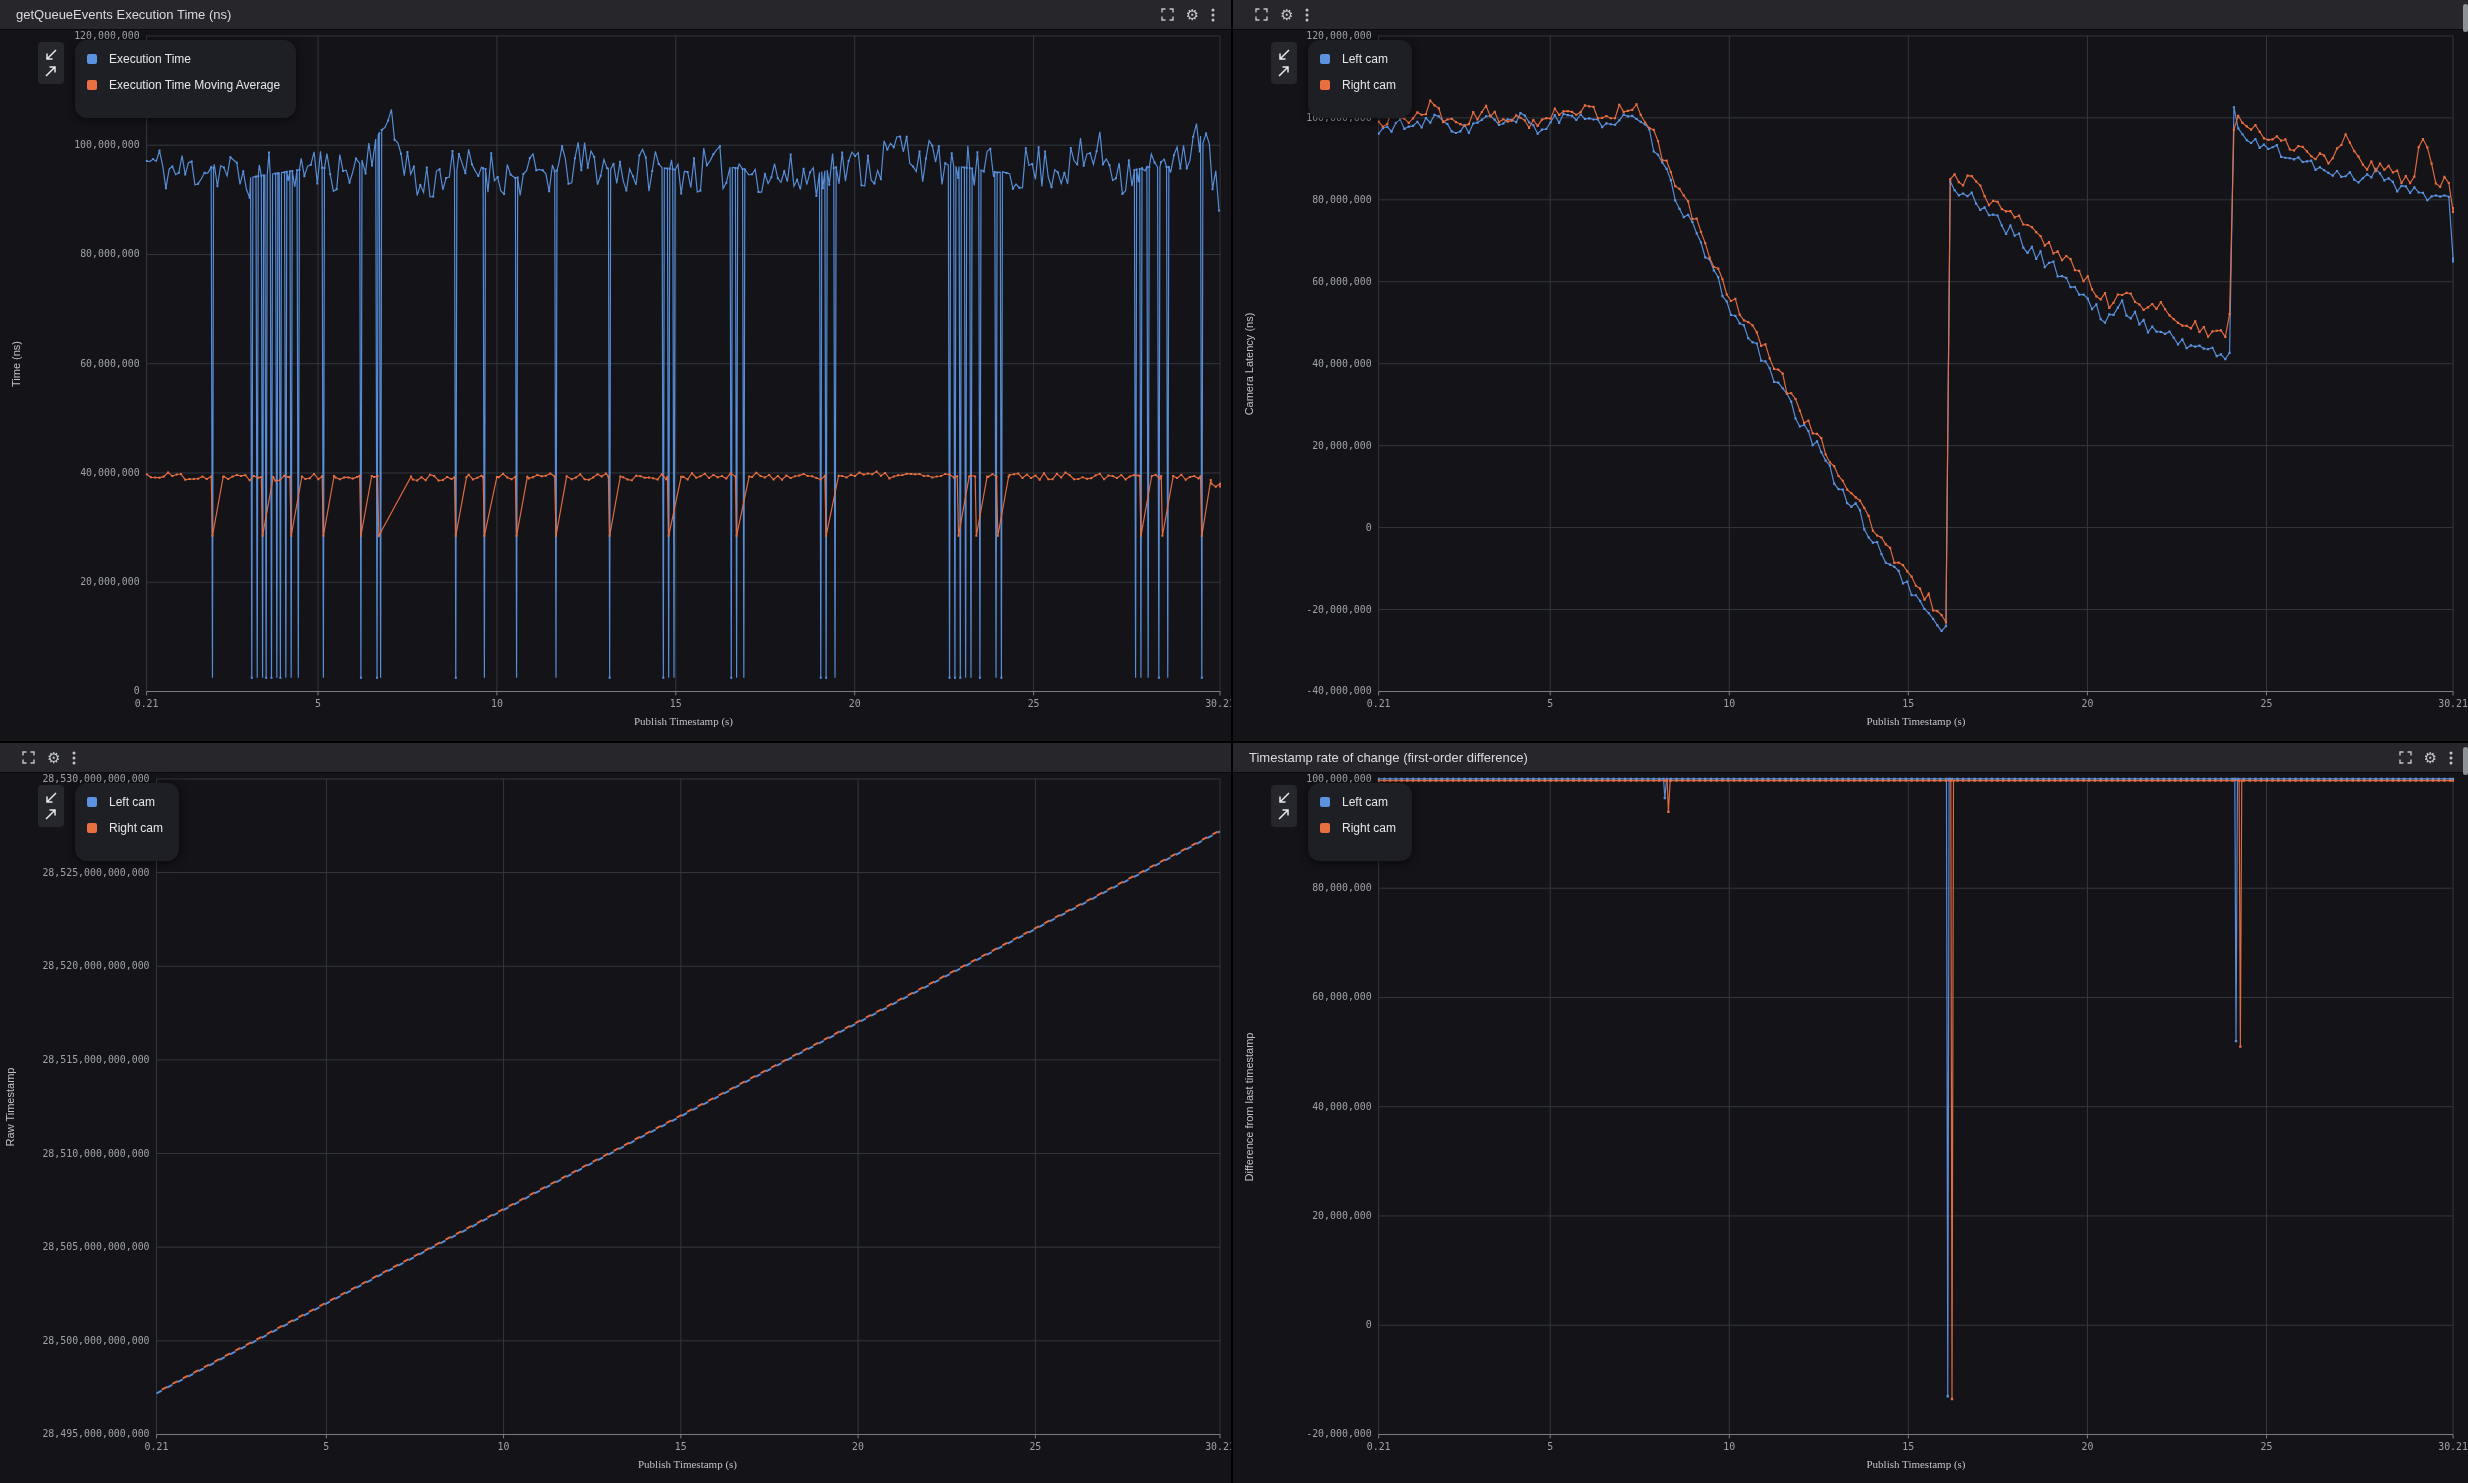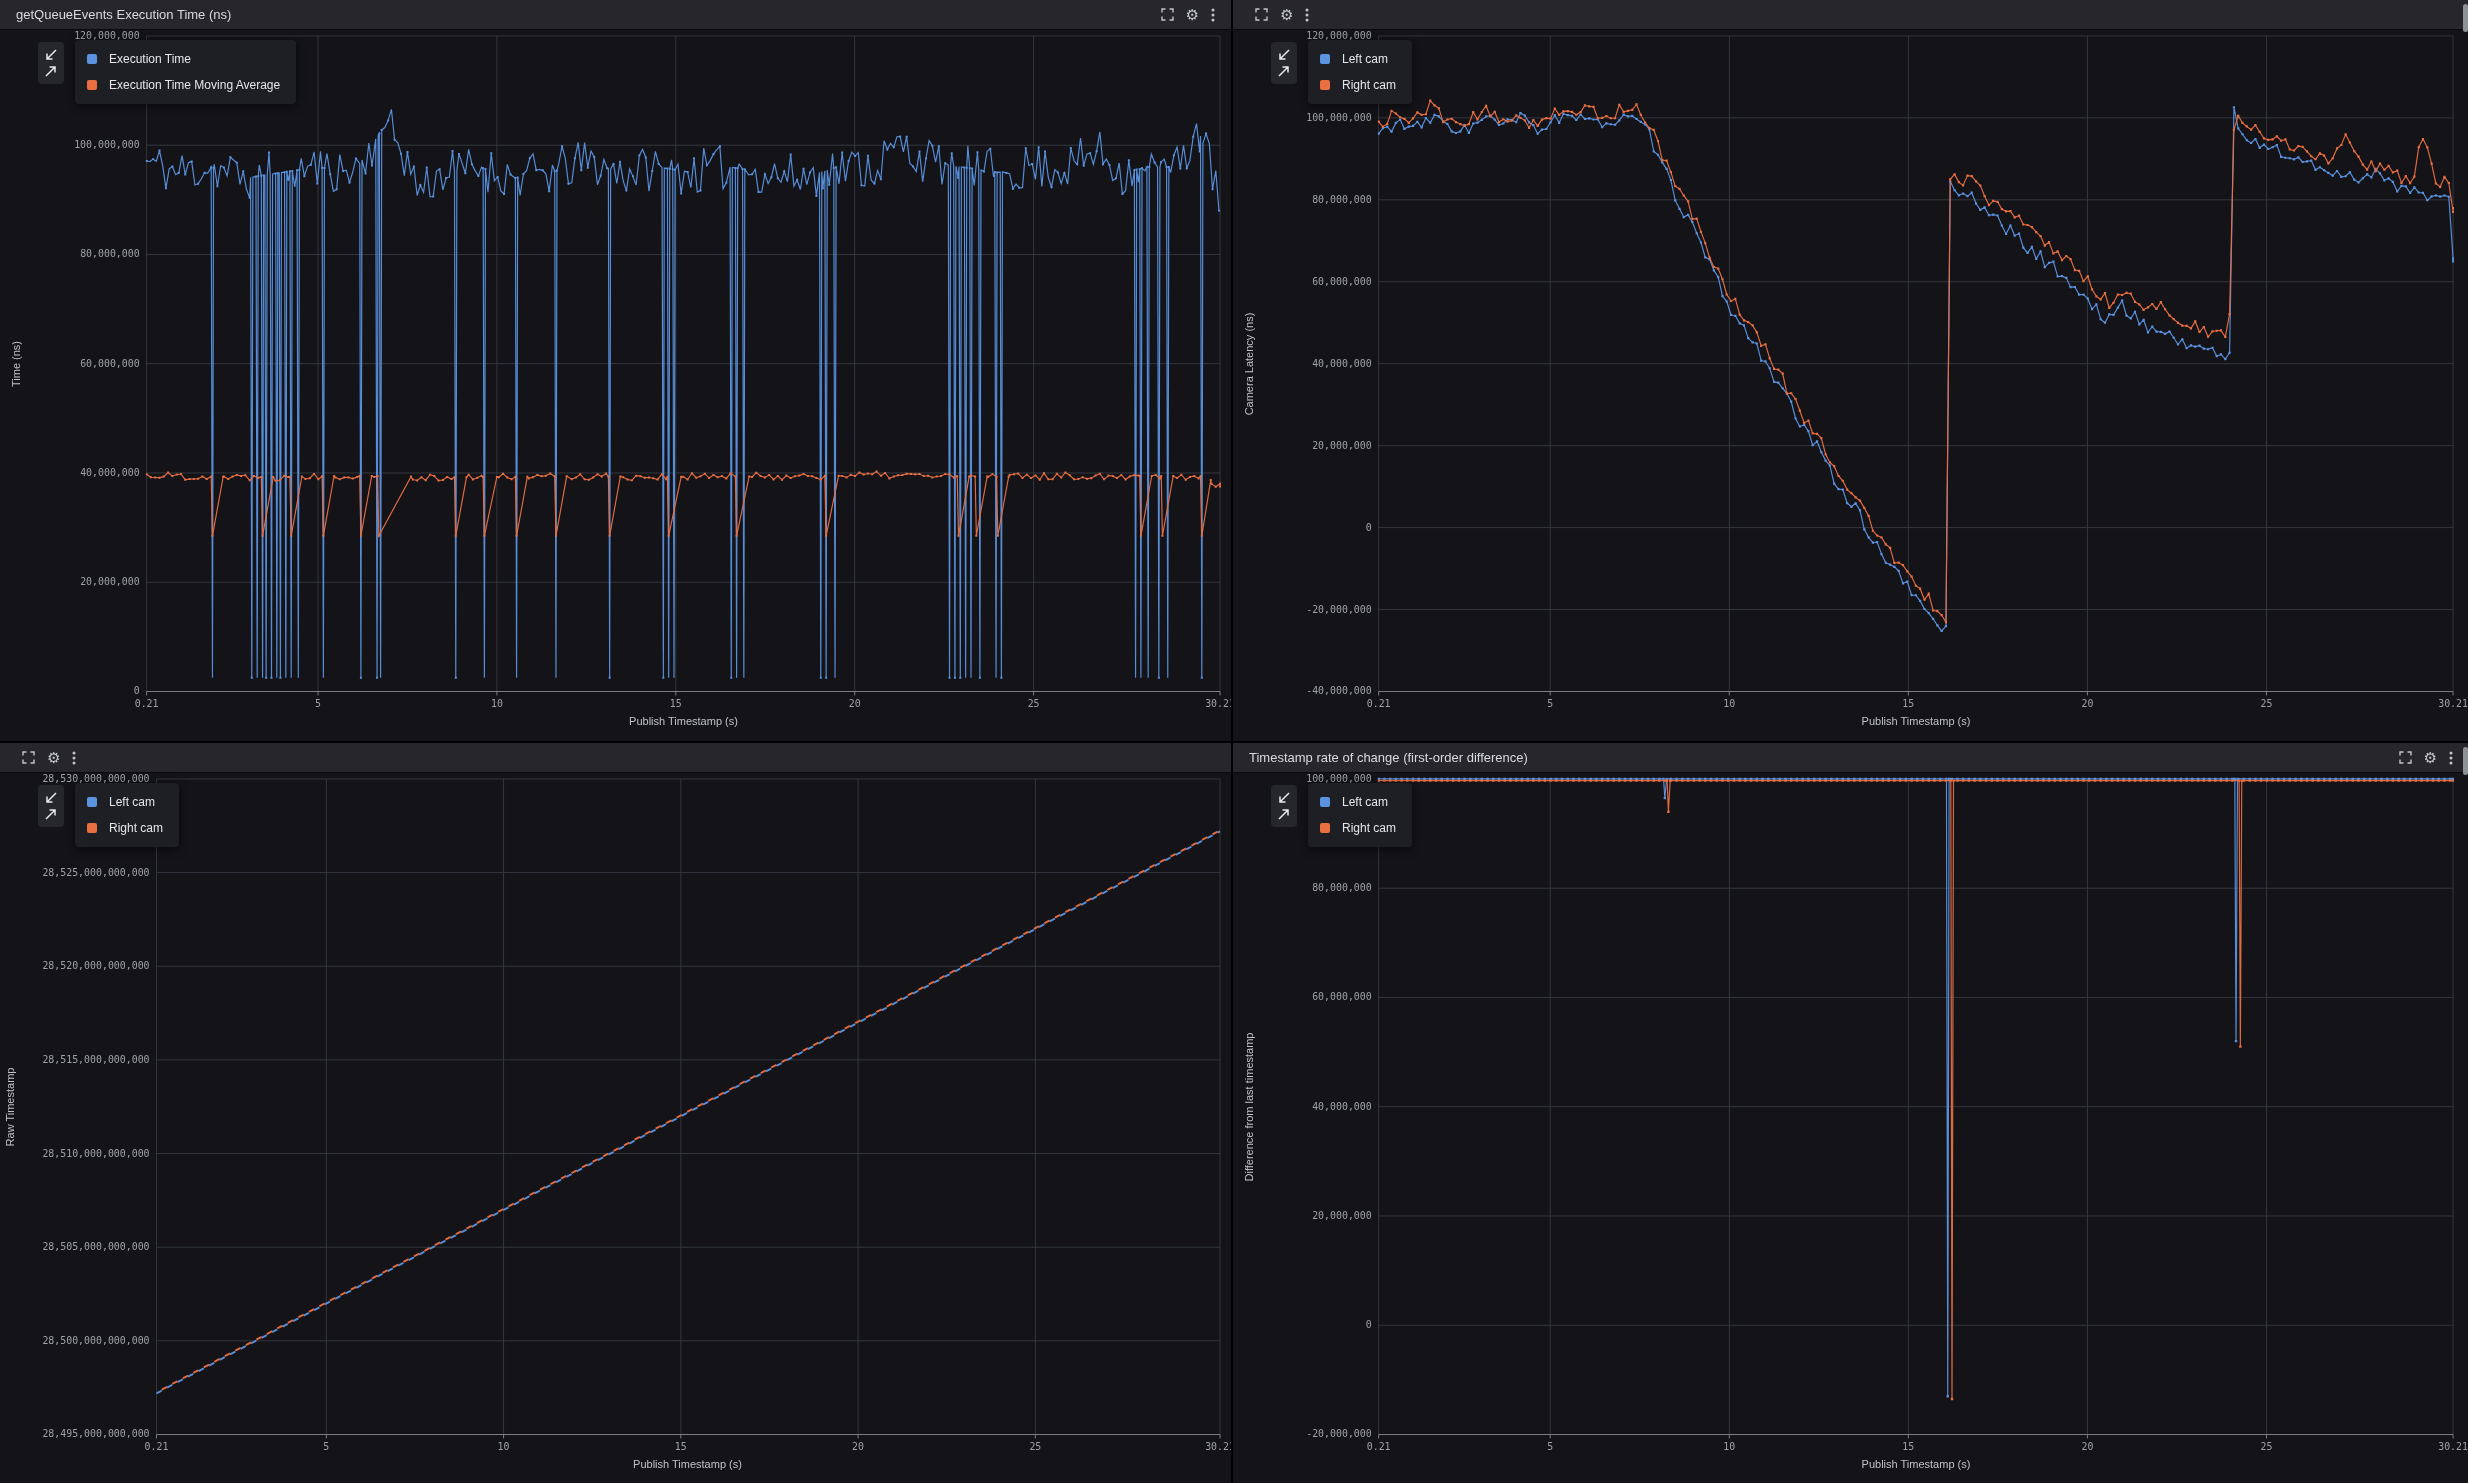--- a/index.html
+++ b/index.html
@@ -10,23 +10,23 @@
   .titlebar{height:30px;background:#26262b;border-bottom:1px solid #0a0a0c;display:flex;
     align-items:center;padding:0 10px 0 16px;box-sizing:border-box;}
   .panel-title{color:#d8dadd;font-size:13px;flex:1;white-space:nowrap;overflow:hidden;}
   .tb-btn{background:none;border:none;padding:2px 6px;cursor:pointer;display:flex;align-items:center;
     color:#c2c5c9;height:26px;}
   .tb-btn span{font-size:15px;line-height:15px;color:#c2c5c9;}
   .chart-wrap{position:absolute;left:0;top:30px;right:0;bottom:0;}
   svg.chart{display:block;background:#131318;}
   .y-axis-label{position:absolute;display:flex;align-items:center;justify-content:center;width:16px;pointer-events:none;}
   .y-axis-label span{transform:rotate(-90deg);white-space:nowrap;color:#bfc2c6;font-size:11px;}
-  .x-axis-label{position:absolute;text-align:center;color:#bfc2c6;font-size:11px;pointer-events:none;}
-  .legend{position:absolute;left:75px;top:40px;background:#1e1f24;border-radius:4px;
-    box-shadow:0 2px 8px rgba(0,0,0,.5);padding:6px 16px 6px 12px;z-index:5;}
+  .x-axis-label{position:absolute;text-align:center;color:#bfc2c6;font-size:11px;pointer-events:none;font-family:Liberation Serif, serif;}
+  .legend{position:absolute;left:75px;top:40px;background:#1e1f24;border-radius:12px;
+    box-shadow:0 2px 8px rgba(0,0,0,.5);padding:6px 16px 20px 12px;z-index:5;}
   .legend-row{display:flex;align-items:center;height:26px;cursor:pointer;}
   .legend-swatch{width:10px;height:10px;border-radius:2px;margin-right:12px;flex:none;}
   .legend-label{color:#e3e5e8;font-size:12px;white-space:nowrap;}
   .collapse-btn{position:absolute;left:38px;top:42px;width:26px;height:42px;background:#26272c;
     border:none;border-radius:4px;cursor:pointer;padding:0;z-index:6;display:flex;align-items:center;justify-content:center;}
   .scroll-thumb{position:absolute;right:1px;top:4px;width:5px;height:28px;background:#8e9196;border-radius:3px;z-index:7;}
 </style>
 </head>
 <body>
 

